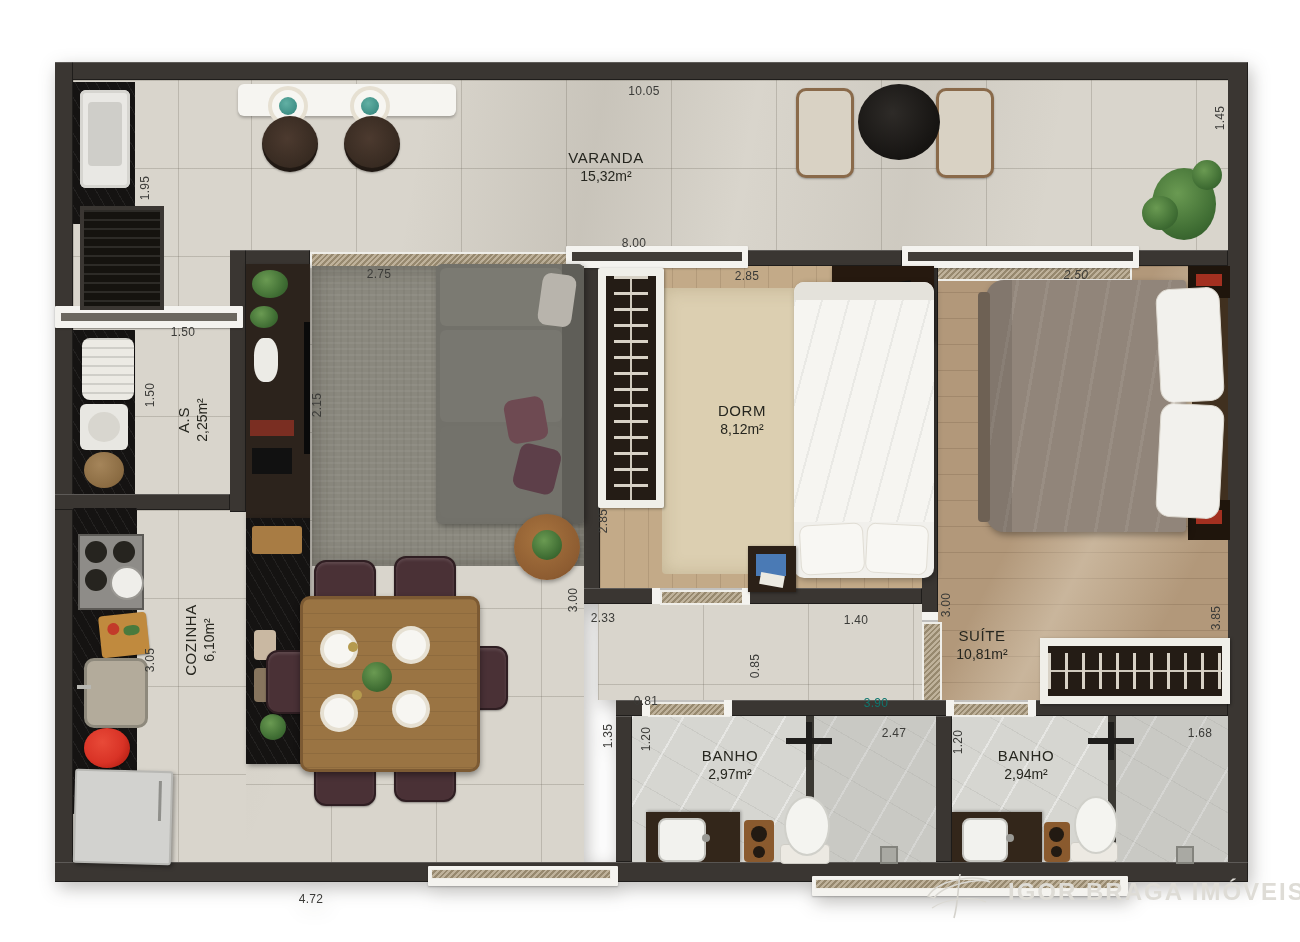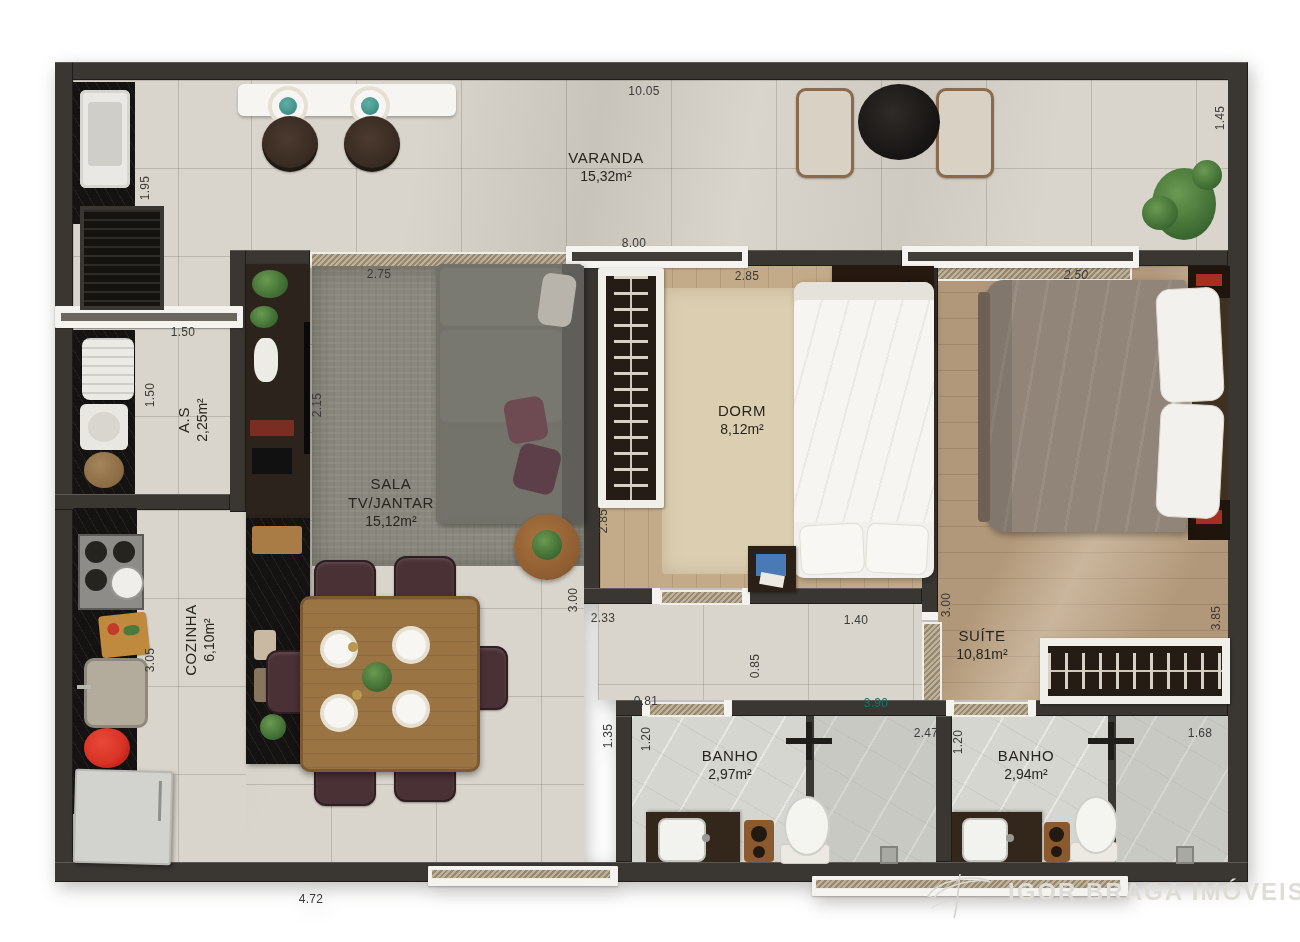--- a/index.html
+++ b/index.html
@@ -278,24 +278,20 @@
     <div class="abs" style="left:5px;top:5px;width:15px;height:15px;background:#221a12;border-radius:50%;"></div>
     <div class="abs" style="left:7px;top:24px;width:11px;height:11px;background:#221a12;border-radius:50%;"></div>
   </div>
   <div class="abs" style="left:1070px;top:842px;width:46px;height:18px;background:#ece9e2;border-radius:4px;border:1px solid #cfcdc6;"></div>
   <div class="abs" style="left:1074px;top:796px;width:40px;height:54px;background:#f4f4f0;border:2px solid #d0d0ca;border-radius:50%;"></div>
 
   <div class="rlabel" style="left:606px;top:167px;">
     <div class="rname">VARANDA</div>
     <div class="rarea">15,32m²</div>
   </div>
-  <div class="rlabel narrow" style="left:391px;top:503px;">
-    <div class="rname">SALA TV/JANTAR</div>
-    <div class="rarea">15,12m²</div>
-  </div>
   <div class="rlabel" style="left:742px;top:420px;">
     <div class="rname">DORM</div>
     <div class="rarea">8,12m²</div>
   </div>
   <div class="rlabel" style="left:982px;top:645px;">
     <div class="rname">SUÍTE</div>
     <div class="rarea">10,81m²</div>
   </div>
   <div class="rlabel rot" style="left:200px;top:640px;">
     <div class="rname">COZINHA</div>
@@ -329,21 +325,21 @@
   <div class="dim v" style="left:150px;top:660px;">3.05</div>
   <div class="dim" style="left:603px;top:618px;">2.33</div>
   <div class="dim v" style="left:755px;top:666px;">0.85</div>
   <div class="dim" style="left:856px;top:620px;">1.40</div>
   <div class="dim v" style="left:946px;top:605px;">3.00</div>
   <div class="dim v" style="left:1216px;top:618px;">3.85</div>
   <div class="dim" style="left:646px;top:701px;">0.81</div>
   <div class="dim" style="left:876px;top:703px;color:#0f766e;">3.90</div>
   <div class="dim v" style="left:608px;top:736px;">1.35</div>
   <div class="dim v" style="left:646px;top:739px;">1.20</div>
-  <div class="dim" style="left:894px;top:733px;margin-left:32px;">2.47</div>
+  <div class="dim" style="left:894px;top:733px;">2.47</div>
   <div class="dim v" style="left:958px;top:742px;">1.20</div>
   <div class="dim" style="left:1200px;top:733px;">1.68</div>
   <div class="dim" style="left:311px;top:899px;">4.72</div>
 
 </div>
 
 <svg class="abs" style="left:920px;top:868px;" width="80" height="56" viewBox="0 0 80 56">
   <path d="M8 28 C 20 10, 60 6, 70 14 C 60 10, 24 16, 14 30 Z" fill="none" stroke="#dad8d2" stroke-width="1.4"></path>
   <path d="M40 6 C 38 20, 38 36, 34 50" fill="none" stroke="#d4d2cc" stroke-width="1.6"></path>
   <path d="M12 40 C 26 30, 54 28, 66 34" fill="none" stroke="#dad8d2" stroke-width="1.2"></path>

